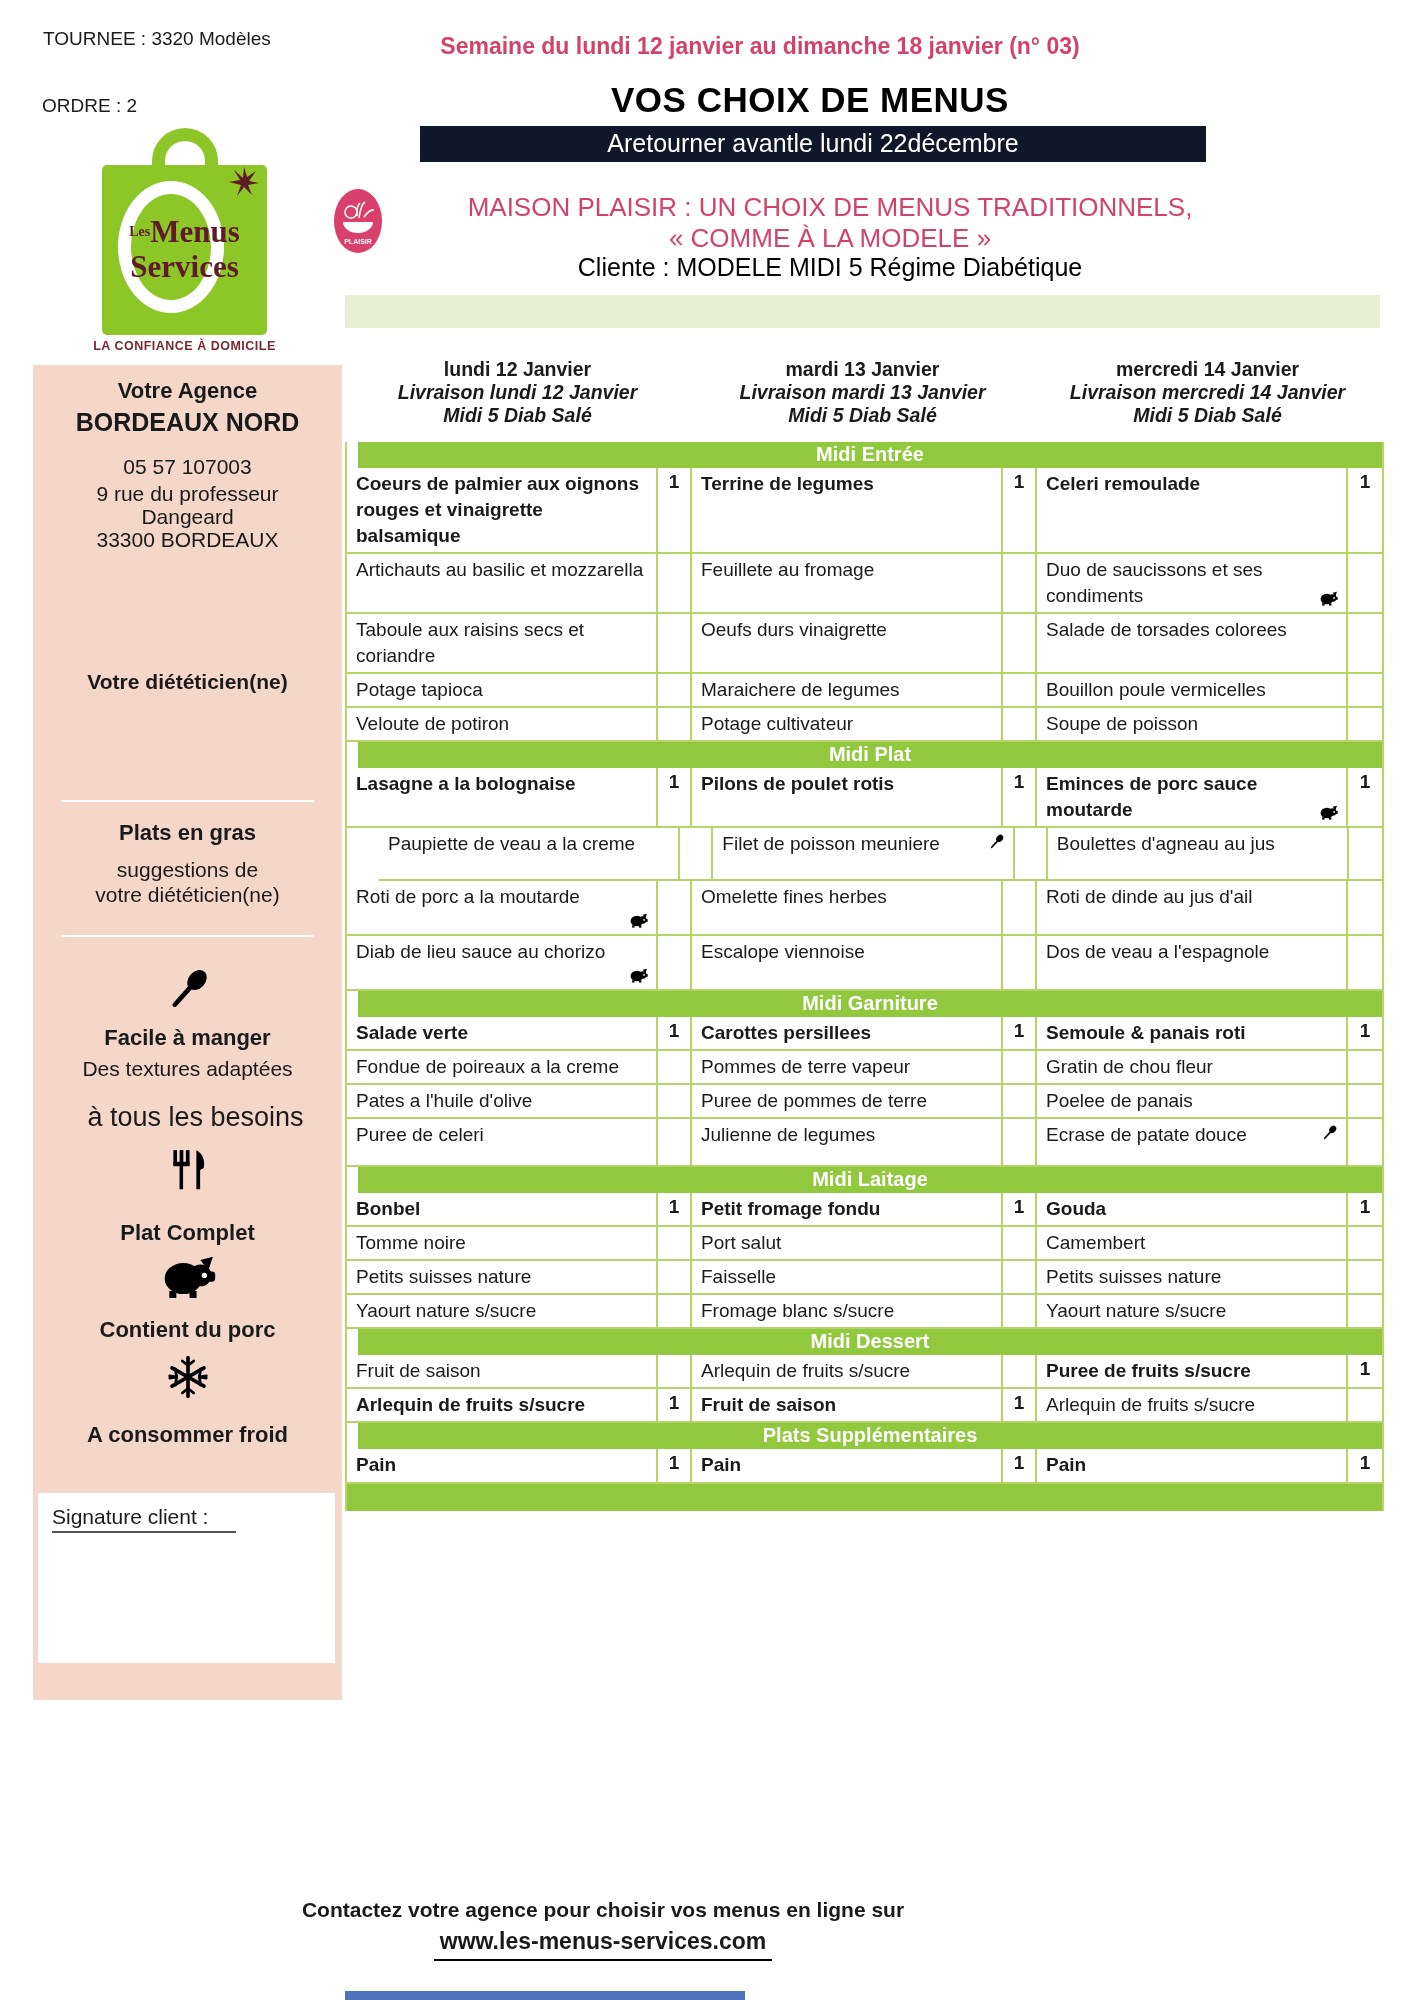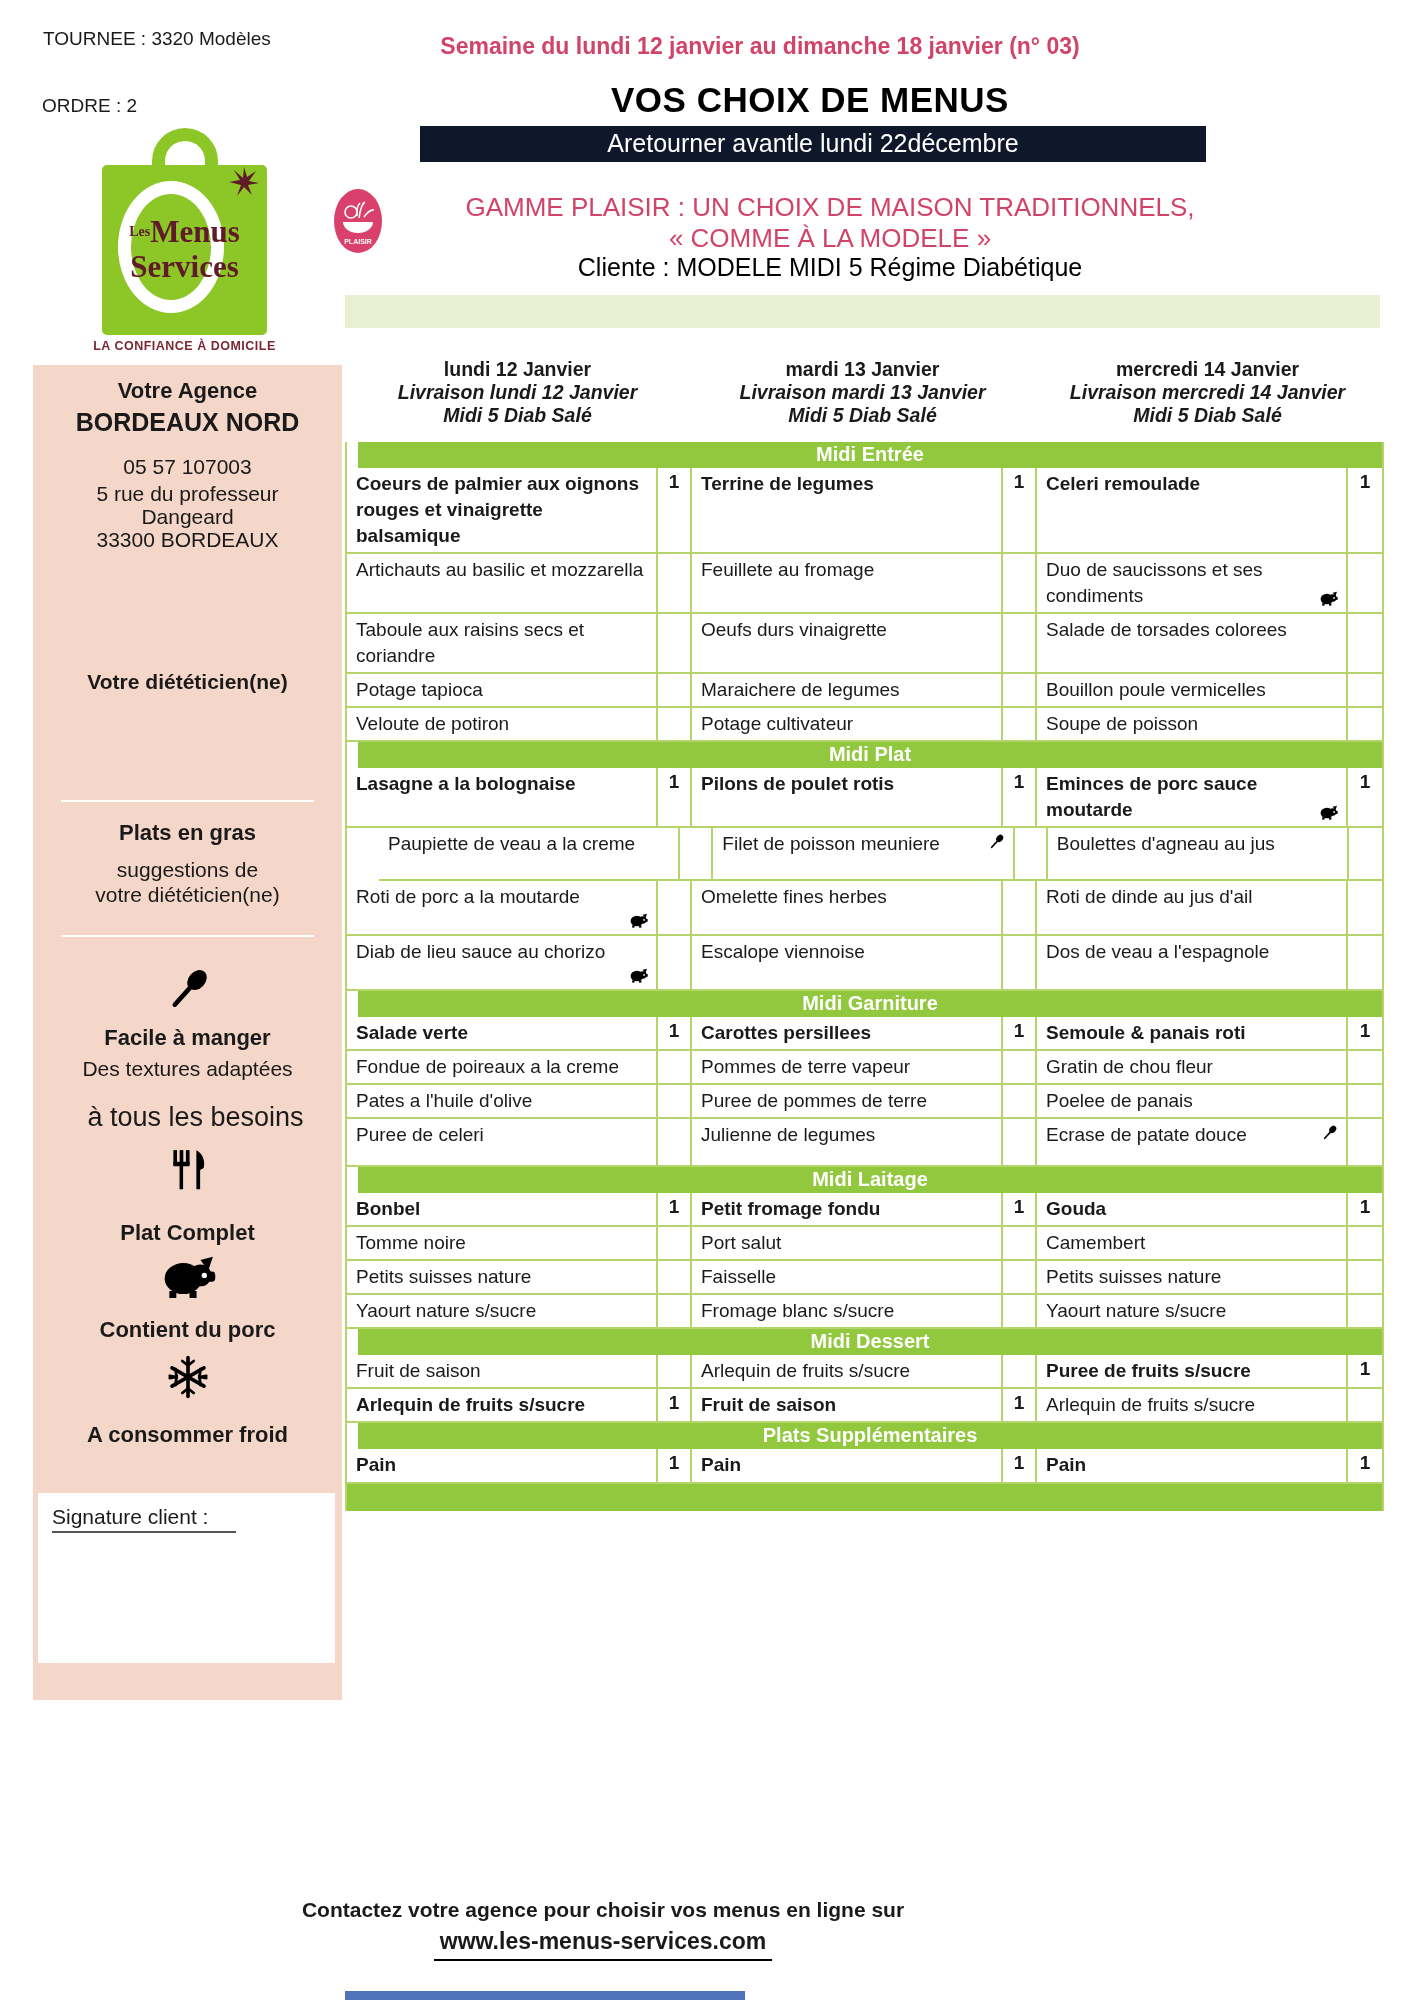--- a/index.html
+++ b/index.html
@@ -113,21 +113,21 @@
       <path d="M10 34 a15 11 0 0 0 30 0 z" fill="#ffffff"></path>
       <g stroke="#ffffff" stroke-width="1.6" fill="none">
         <circle cx="18" cy="24" r="6"></circle>
         <path d="M26 30 q2 -14 6 -16"></path>
         <path d="M31 29 q6 -8 10 -7"></path>
         <path d="M24 28 q-1 -9 3 -13"></path>
       </g>
       <text x="25" y="56" text-anchor="middle" font-size="7" font-weight="bold" fill="#ffffff" font-family="Liberation Sans, sans-serif">PLAISIR</text>
     </svg>
   </div>
-  <div class="gamme1">GAMME PLAISIR : UN CHOIX DE MAISON TRADITIONNELS,</div>
+  <div class="gamme1">MAISON PLAISIR : UN CHOIX DE MENUS TRADITIONNELS,</div>
   <div class="gamme2">« COMME À LA MODELE »</div>
   <div class="client-line">Cliente : MODELE MIDI 5 Régime Diabétique</div>
   <div class="pale-band"></div>
 
   <div class="day-headers" id="day-headers">
       <div class="day-group">
         <div>lundi 12 Janvier</div>
         <div class="it">Livraison lundi 12 Janvier</div>
         <div class="it">Midi 5 Diab Salé</div>
       </div>
@@ -498,21 +498,21 @@
         </div>
         <div class="qty-cell">1</div>
       </div>
       <div class="end-band"></div>
     </div>
 
   <div class="sidebar">
     <div class="sb bold" style="top:13px;  font-size:22px;">Votre Agence</div>
     <div class="sb bold" style="top:43px;  font-size:25px;">BORDEAUX NORD</div>
     <div class="sb" style="top:90px;  font-size:21px;">05 57 107003</div>
-    <div class="sb" style="top:117px; font-size:21px;">5 rue du professeur</div>
+    <div class="sb" style="top:117px; font-size:21px;">9 rue du professeur</div>
     <div class="sb" style="top:140px; font-size:21px;">Dangeard</div>
     <div class="sb" style="top:163px; font-size:21px;">33300 BORDEAUX</div>
 
     <div class="sb bold" style="top:305px; font-size:21px;">Votre diététicien(ne)</div>
     <div class="sb-divider" style="top:435px;"></div>
 
     <div class="sb bold" style="top:455px; font-size:22px;">Plats en gras</div>
     <div class="sb" style="top:493px; font-size:21px;">suggestions de</div>
     <div class="sb" style="top:518px; font-size:21px;">votre diététicien(ne)</div>
     <div class="sb-divider" style="top:570px;"></div>

